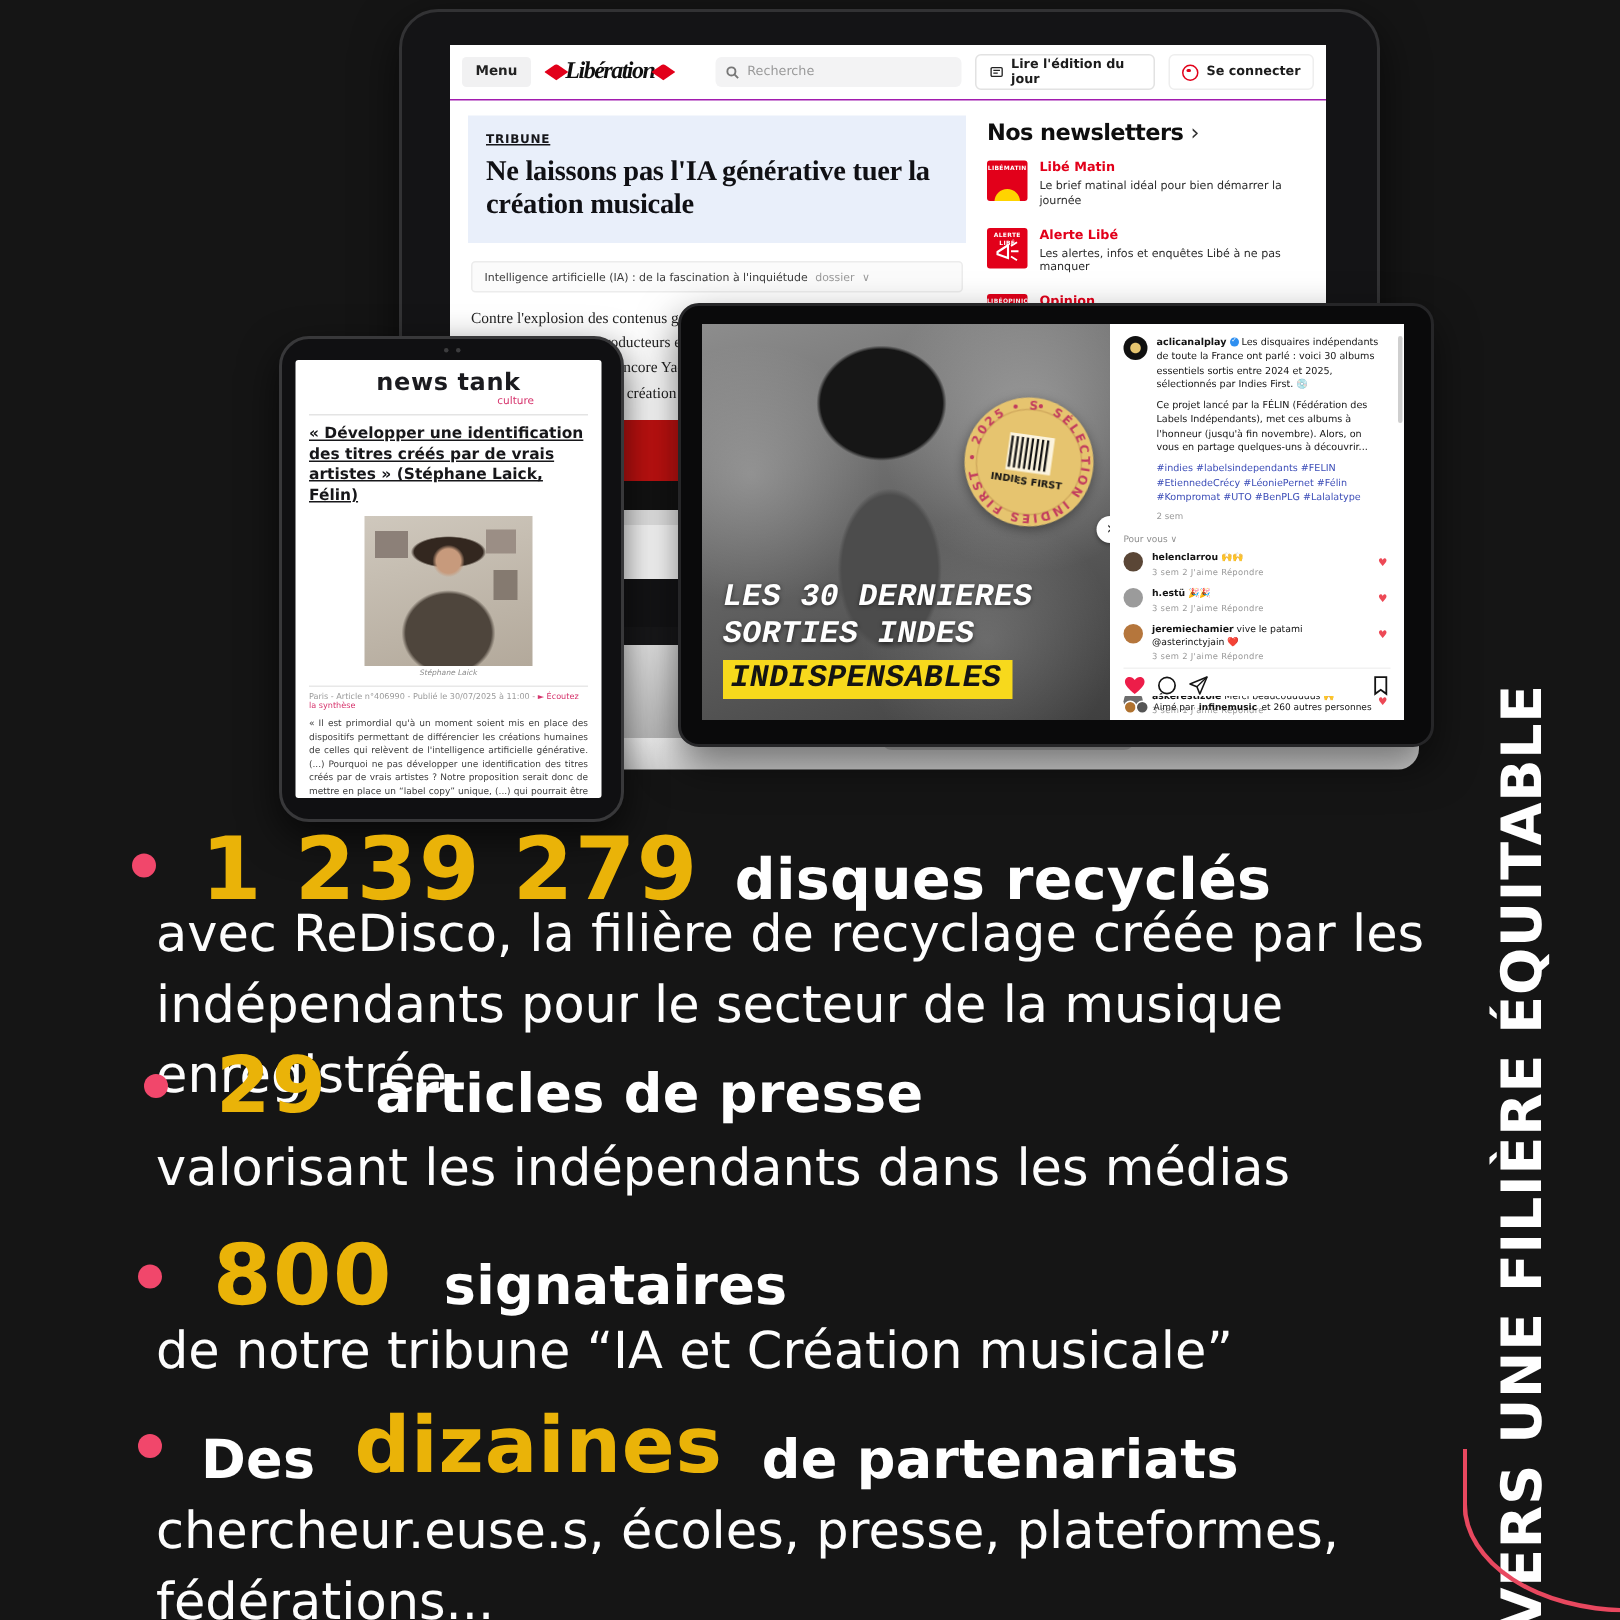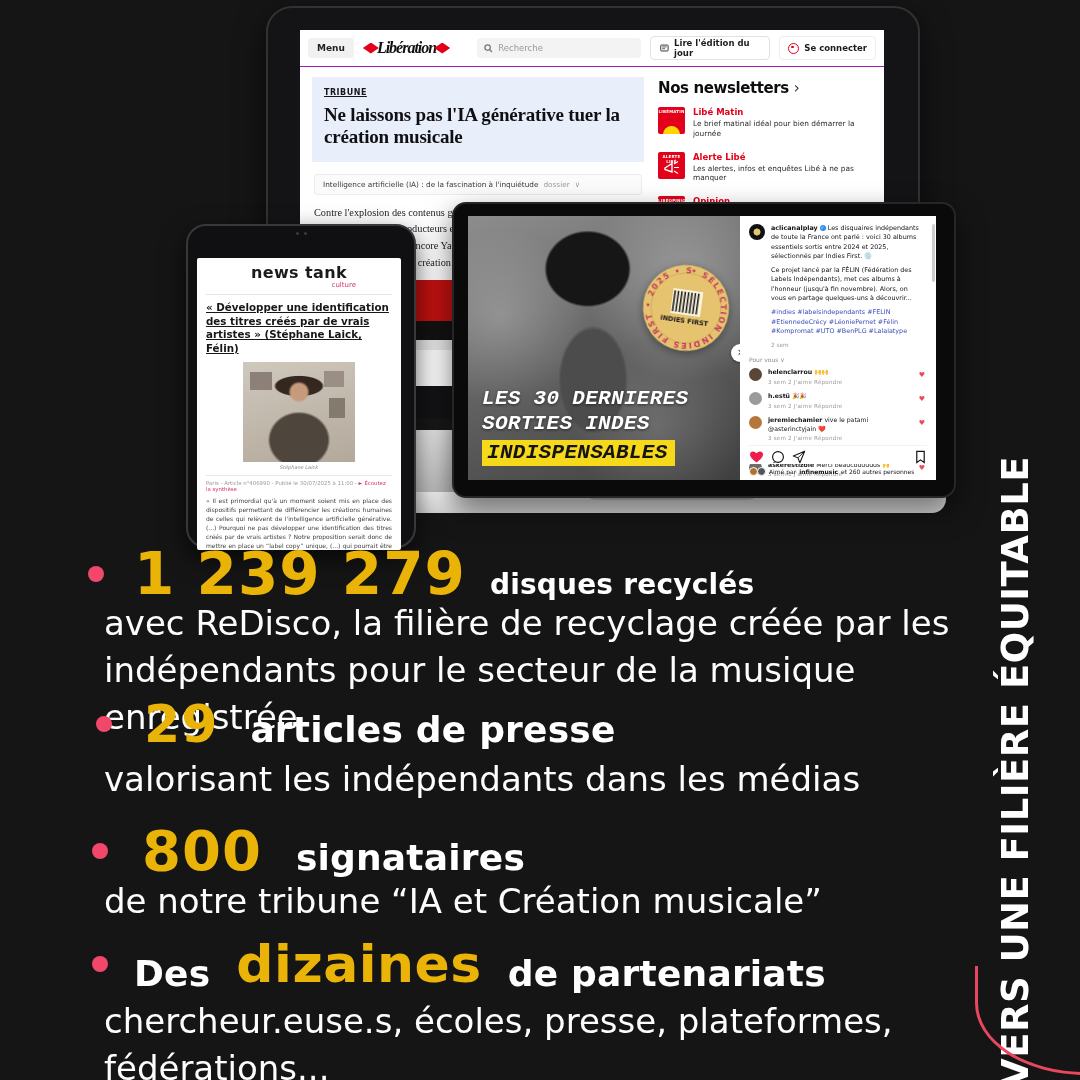--- a/index.html
+++ b/index.html
@@ -107,21 +107,21 @@
   .mini-av{width:7px;height:7px;border-radius:50%;border:1px solid #fff;}
   .mini-av.a1{background:#b0722f;}
   .mini-av.a2{background:#555;margin-left:-4px;}
   .likes-user{font-weight:800;}
 
   
   .tablet{position:absolute;left:186px;top:224px;width:226px;height:320px;background:#101012;
           border:2px solid #38383a;border-radius:20px;box-shadow:0 10px 26px rgba(0,0,0,.65);}
   .tab-cam{position:absolute;top:6px;left:50%;width:22px;height:3px;margin-left:-11px;display:flex;gap:5px;justify-content:center;}
   .tab-cam i{width:3px;height:3px;border-radius:50%;background:#3c3c3e;}
-  .tab-screen{position:absolute;left:9px;top:32px;width:204px;height:292px;background:#fff;border-radius:2px;
+  .tab-screen{position:absolute;left:9px;top:14px;width:204px;height:292px;background:#fff;border-radius:2px;
               overflow:hidden;padding:7px 9px;box-sizing:border-box;color:#222;}
   .nt-logo{text-align:center;line-height:1;}
   .nt-logo-main{font-size:16px;font-weight:700;color:#1b1b1f;letter-spacing:.4px;}
   .nt-logo-sub{font-size:7px;color:#d6336c;text-align:right;padding-right:36px;margin-top:1px;}
   .nt-sep{border-top:1px solid #e4e4e4;margin:5px 0 6px;}
   .nt-headline{font-size:10.3px;font-weight:800;line-height:1.32;color:#17171a;text-decoration:underline;}
   .nt-photo{width:112px;height:100px;margin:7px auto 2px;
     background:
       radial-gradient(circle at 50% 30%,#c79a7c 9%,transparent 12%),
       radial-gradient(ellipse 38px 16px at 50% 24%,#33271f 60%,transparent 66%),
@@ -134,21 +134,21 @@
   .nt-meta{font-size:5.4px;color:#9a9a9a;border-top:1px solid #e8e8e8;margin-top:5px;padding-top:4px;}
   .nt-link{color:#d6336c;}
   .nt-body{font-size:6px;line-height:1.48;color:#3d3d3d;text-align:justify;margin-top:5px;}
 
   
   .stat{position:absolute;display:flex;align-items:baseline;}
   .dot{width:16px;height:16px;border-radius:50%;background:#f1476b;align-self:center;flex:0 0 auto;}
   .num{color:#eab308;font-weight:800;letter-spacing:1px;}
   .lbl{color:#fff;font-weight:800;letter-spacing:.2px;}
   .sub{position:absolute;left:104px;width:865px;color:#fdfdfd;font-size:34px;line-height:1.38;font-weight:400;}
-  .s1{left:88px;top:540px;gap:30px;} .s1 .num{font-size:58px;} .s1 .lbl{font-size:28px;margin-left:-6px;margin-top:24px;}
+  .s1{left:88px;top:540px;gap:30px;} .s1 .num{font-size:58px;} .s1 .lbl{font-size:38px;margin-left:-6px;margin-top:24px;}
   .sub1{top:600px;}
   .s2{left:96px;top:694px;gap:32px;} .s2 .num{font-size:52px;} .s2 .lbl{font-size:36px;}
   .sub2{top:756px;}
   .s3{left:92px;top:818px;gap:34px;} .s3 .num{font-size:56px;} .s3 .lbl{font-size:36px;}
   .sub3{top:878px;}
   .s4{left:92px;top:934px;gap:26px;align-items:flex-end;} .s4 .pre{font-size:36px;font-weight:800;}
   .s4 .num{font-size:52px;letter-spacing:.5px;} .s4 .lbl{font-size:36px;}
   .sub4{top:998px;}
 
   

